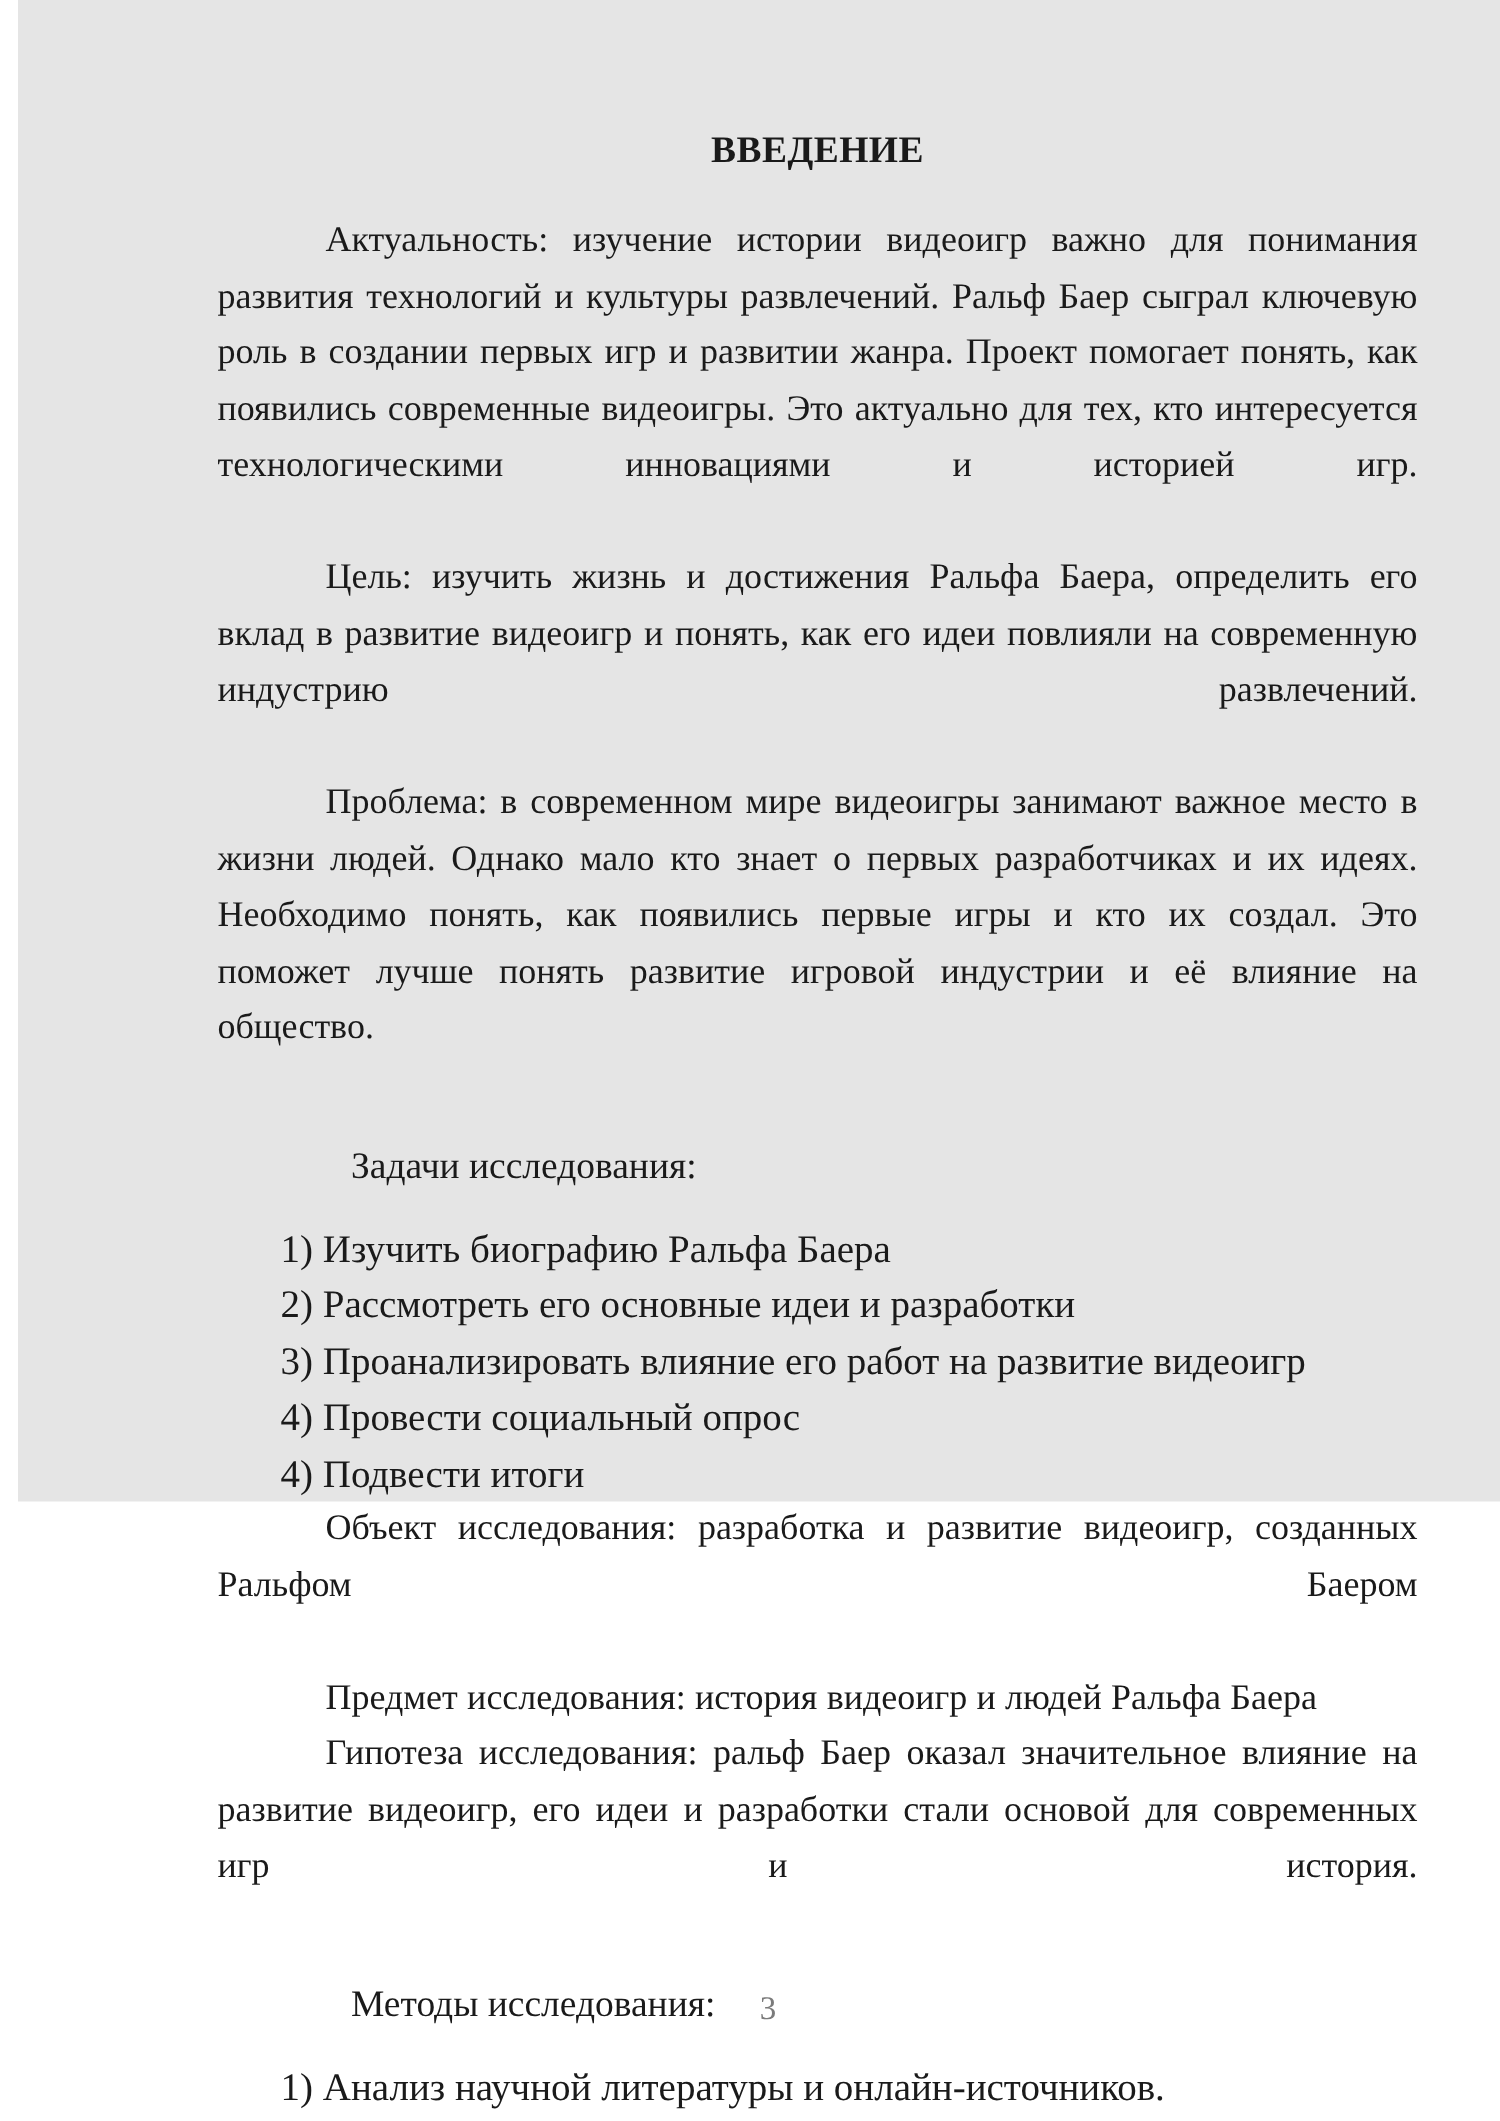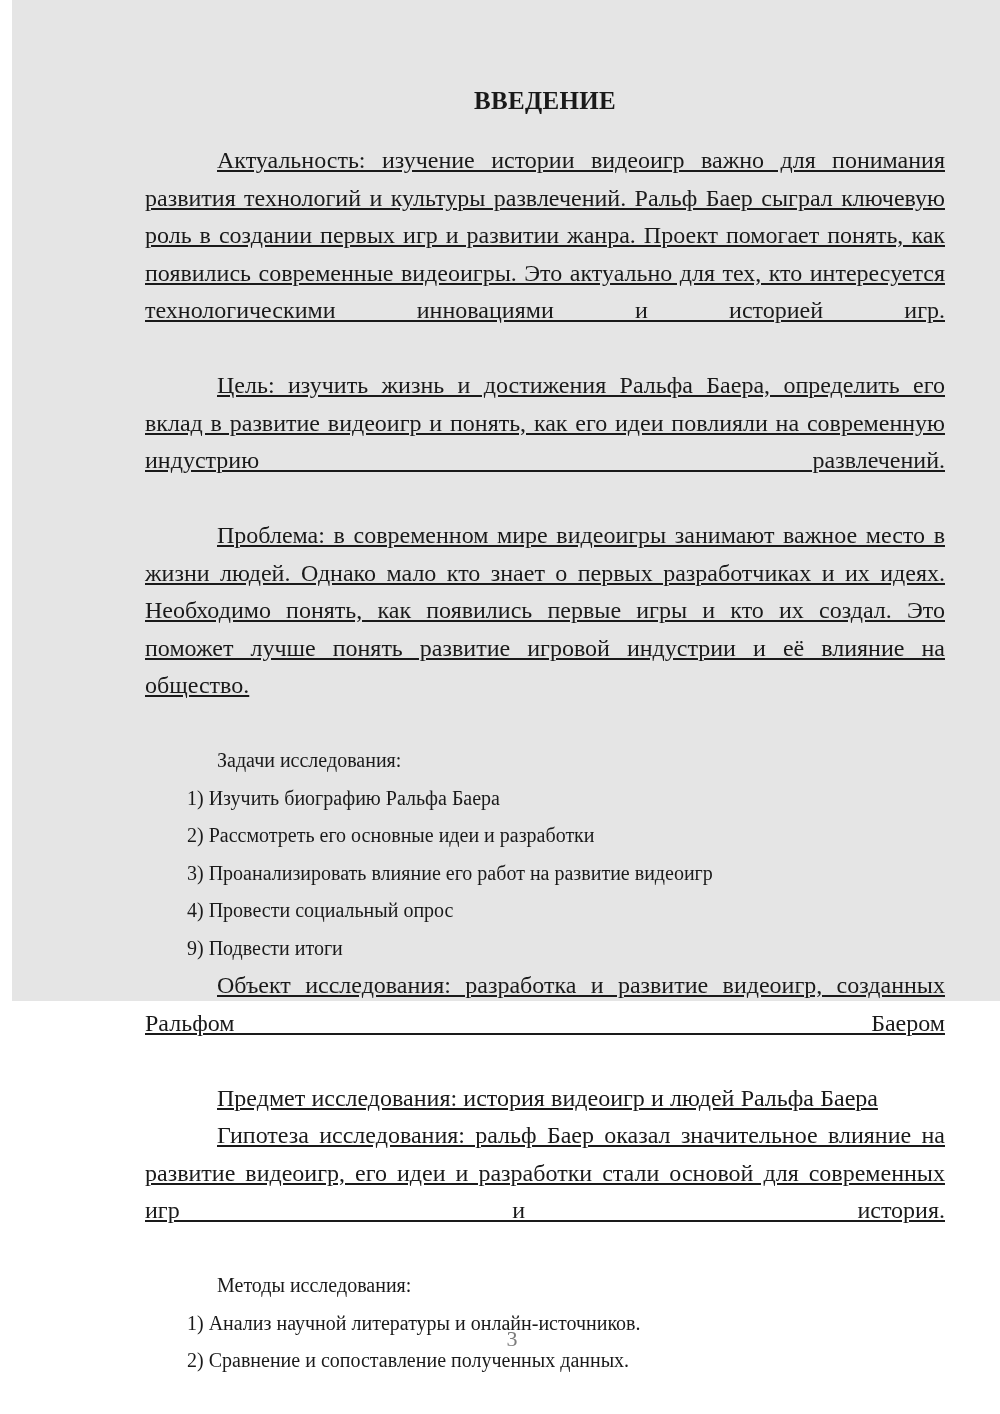--- a/index.html
+++ b/index.html
@@ -44,49 +44,48 @@
 
   p.para {
     font-size: 24px;
     line-height: 37.5px;
     text-align: justify;
     text-justify: inter-word;
     text-indent: 72px;
     margin: 0 0 0 0;
     hyphens: none;
     word-spacing: 0.2px;
-    text-decoration: underline;
   }
 
   
   p.para::after {
     content: "";
     display: inline-block;
     width: 100%;
   }
 
   p.para.nofill::after { content: none; }
 
   p.heading-line {
-    font-size: 20px;
+    font-size: 25px;
     line-height: 37.5px;
     text-align: left;
     text-indent: 72px;
-    margin: 0;
+    margin: 17px;
   }
 
   ol.num-list,
   ul.num-list {
     list-style: none;
     margin: 0;
     padding: 0;
   }
 
   li.num-item {
-    font-size: 20px;
+    font-size: 26px;
     line-height: 37.5px;
     text-align: left;
     margin: 0;
     padding: 0 0 0 42px;
   }
 
   .page-number {
     position: absolute;
     left: 0;
     top: 1326px;
@@ -112,21 +111,21 @@
 
     <p class="para">Проблема: в современном мире видеоигры занимают важное место в жизни людей. Однако мало кто знает о первых разработчиках и их идеях. Необходимо понять, как появились первые игры и кто их создал. Это поможет лучше понять развитие игровой индустрии и её влияние на общество.</p>
 
     <p class="heading-line">Задачи исследования:</p>
 
     <ol class="num-list">
       <li class="num-item">1) Изучить биографию Ральфа Баера</li>
       <li class="num-item">2) Рассмотреть его основные идеи и разработки</li>
       <li class="num-item">3) Проанализировать влияние его работ на развитие видеоигр</li>
       <li class="num-item">4) Провести социальный опрос</li>
-      <li class="num-item">9) Подвести итоги</li>
+      <li class="num-item">4) Подвести итоги</li>
     </ol>
 
     <p class="para">Объект исследования: разработка и развитие видеоигр, созданных Ральфом Баером</p>
 
     <p class="para nofill">Предмет исследования: история видеоигр и людей Ральфа Баера</p>
 
     <p class="para">Гипотеза исследования: ральф Баер оказал значительное влияние на развитие видеоигр, его идеи и разработки стали основой для современных игр и история.</p>
 
     <p class="heading-line">Методы исследования:</p>
 

